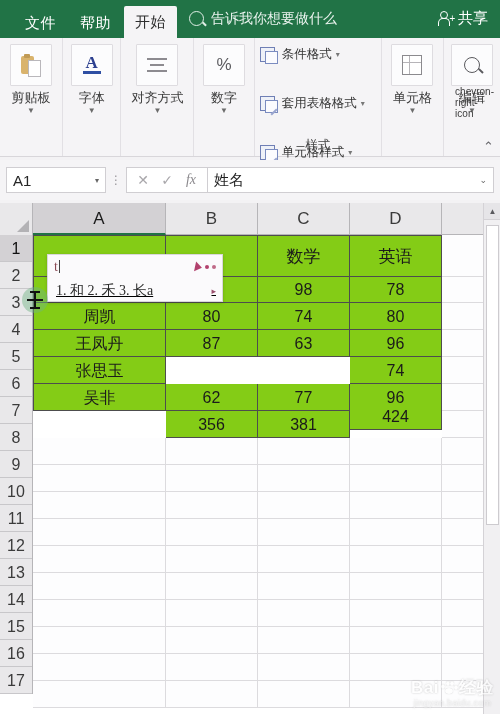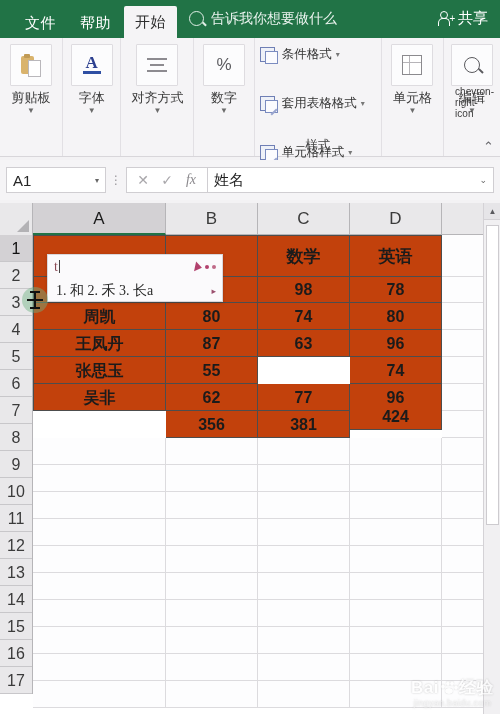--- a/index.html
+++ b/index.html
@@ -171,21 +171,21 @@
     height:27px;line-height:27px;text-align:center;font-size:16px;color:#3b3b3b;
     border-bottom:1px solid #c8c7ca;box-sizing:border-box;
   }
   .rh.sel{background:#d3d1d4;color:#111;}
   .gridwrap{position:absolute;left:33px;top:32px;right:0;bottom:0;background:#fff;}
   .gcell{
     position:absolute;box-sizing:border-box;
     border-right:1px solid #dcdbde;border-bottom:1px solid #dcdbde;
     background:#fdfdfe;
   }
-  .gcell.tbl{background:#c2410c;border-right:1px solid #4d4d4d;border-bottom:1px solid #4d4d4d;font-weight:bold;}
+  .gcell.tbl{background:#84cc16;border-right:1px solid #4d4d4d;border-bottom:1px solid #4d4d4d;}
   .gcell.tbl.lft{border-left:1px solid #4d4d4d;}
   .gcell.tbl.top{border-top:1px solid #4d4d4d;}
   .gcell .txt{
     display:block;width:100%;height:100%;line-height:26px;text-align:center;
     font-size:16px;color:#1b1b1b;overflow:hidden;white-space:nowrap;
   }
   .gcell .txt.hd{font-size:17px;}
   .selcell{
     position:absolute;box-sizing:border-box;border:2px solid #1e6b42;background:#fff;z-index:6;
   }
@@ -203,21 +203,21 @@
   .ime .composing .caret{
     display:inline-block;width:1px;height:13px;background:#444;vertical-align:-2px;margin-left:1px;
   }
   .ime .imeicons{display:flex;align-items:center;gap:3px;}
   .ime .ic1{width:0;height:0;border-left:7px solid #b2416d;border-bottom:5px solid transparent;
     border-top:5px solid transparent;transform:rotate(12deg);}
   .ime .ic2{width:4px;height:4px;border-radius:50%;background:#b2416d;}
   .ime .ic3{width:4px;height:4px;border-radius:50%;background:#c06a88;}
   .ime .cands{
     height:23px;display:flex;align-items:center;justify-content:space-between;
-    padding:0 6px 0 8px;box-sizing:border-box;
+    padding:0 6px 0 8px;box-sizing:border-box;text-decoration:underline;
   }
   .ime .candtext{font-size:14px;color:#2a2a2a;font-family:"Liberation Serif",serif;white-space:nowrap;}
   .ime .nextarrow{font-size:9px;color:#9b4f6e;}
 
   
   .clickmark{
     position:absolute;width:26px;height:26px;border-radius:50%;
     background:rgba(110,180,130,.45);z-index:30;pointer-events:none;
   }
   .cursor{position:absolute;z-index:31;width:16px;height:18px;pointer-events:none;}
@@ -481,23 +481,20 @@
         <span class="txt" style="line-height:27px;">63</span>
         </div>
       <div class="gcell tbl" style="left:317px;top:95px;width:92px;height:27px;">
         <span class="txt" style="line-height:27px;">96</span>
         </div>
       <div class="gcell" style="left:409px;top:95px;width:42px;height:27px;"></div>
 
       <div class="gcell tbl lft" style="left:0;top:122px;width:133px;height:27px;">
         <span class="txt" style="line-height:27px;">张思玉</span>
         </div>
-      <div class="gcell tbl" style="left:133px;top:122px;width:92px;height:27px;">
-        <span class="txt" style="line-height:27px;">55</span>
-        </div>
       <div class="gcell tbl" style="left:317px;top:122px;width:92px;height:27px;">
         <span class="txt" style="line-height:27px;">74</span>
         </div>
       <div class="gcell" style="left:409px;top:122px;width:42px;height:27px;"></div>
 
       <div class="gcell tbl lft" style="left:0;top:149px;width:133px;height:27px;">
         <span class="txt" style="line-height:27px;">吴非</span>
         </div>
       <div class="gcell tbl" style="left:133px;top:149px;width:92px;height:27px;">
         <span class="txt" style="line-height:27px;">62</span>

